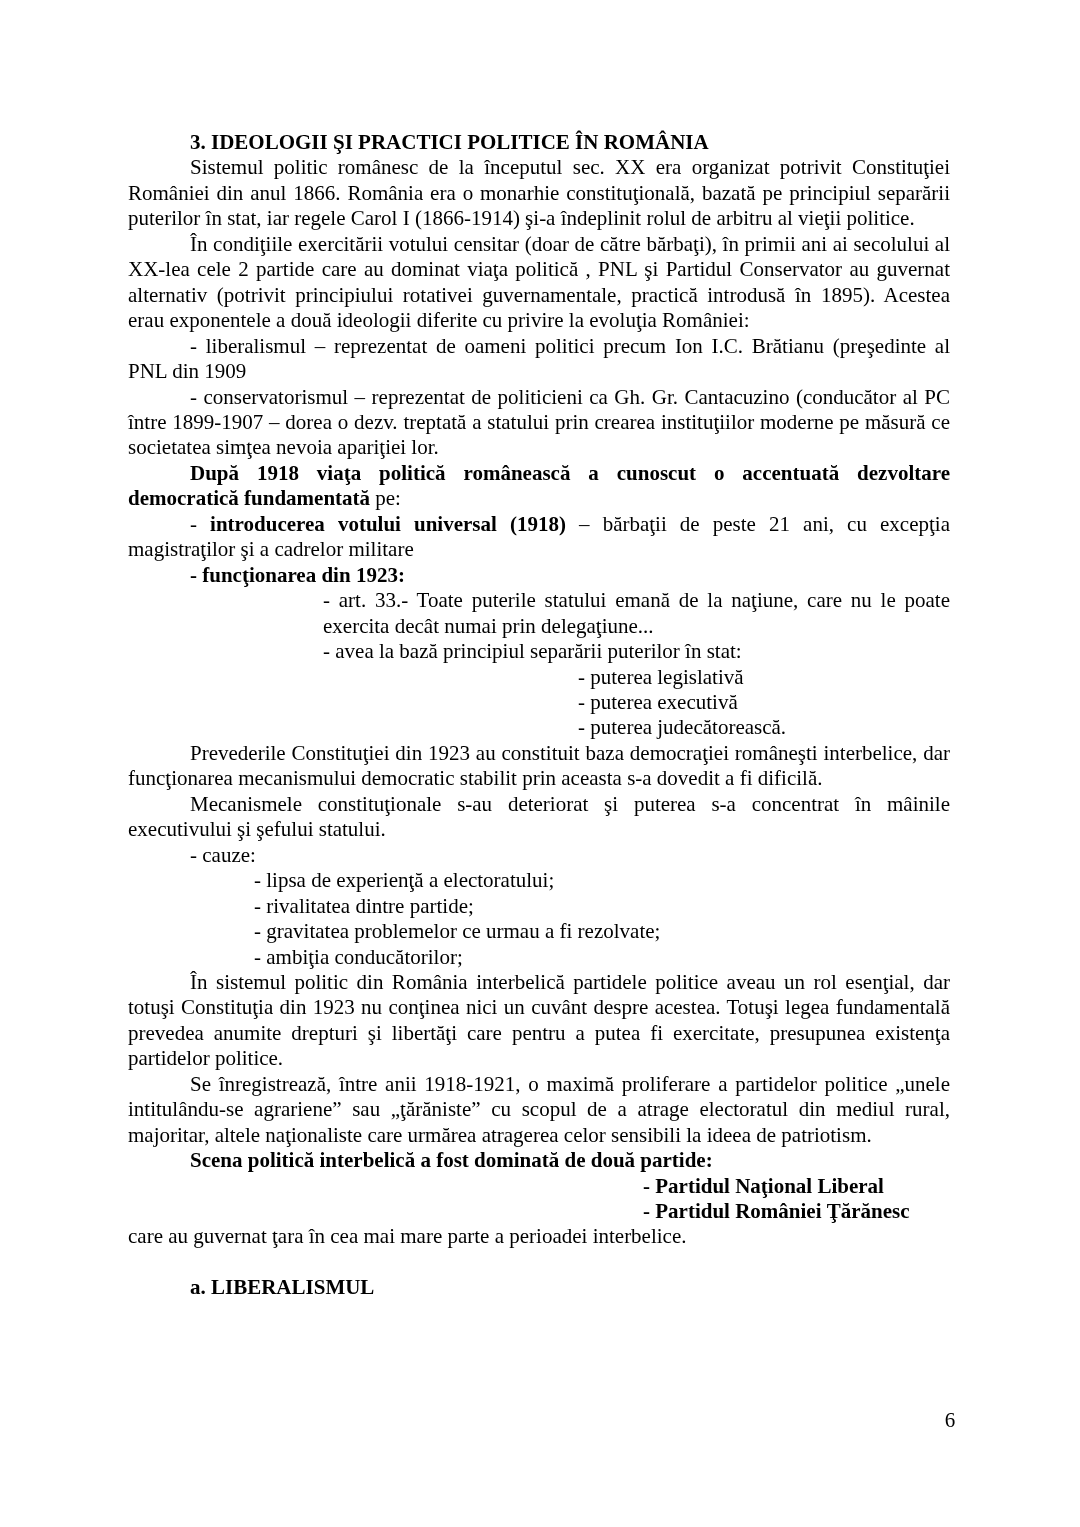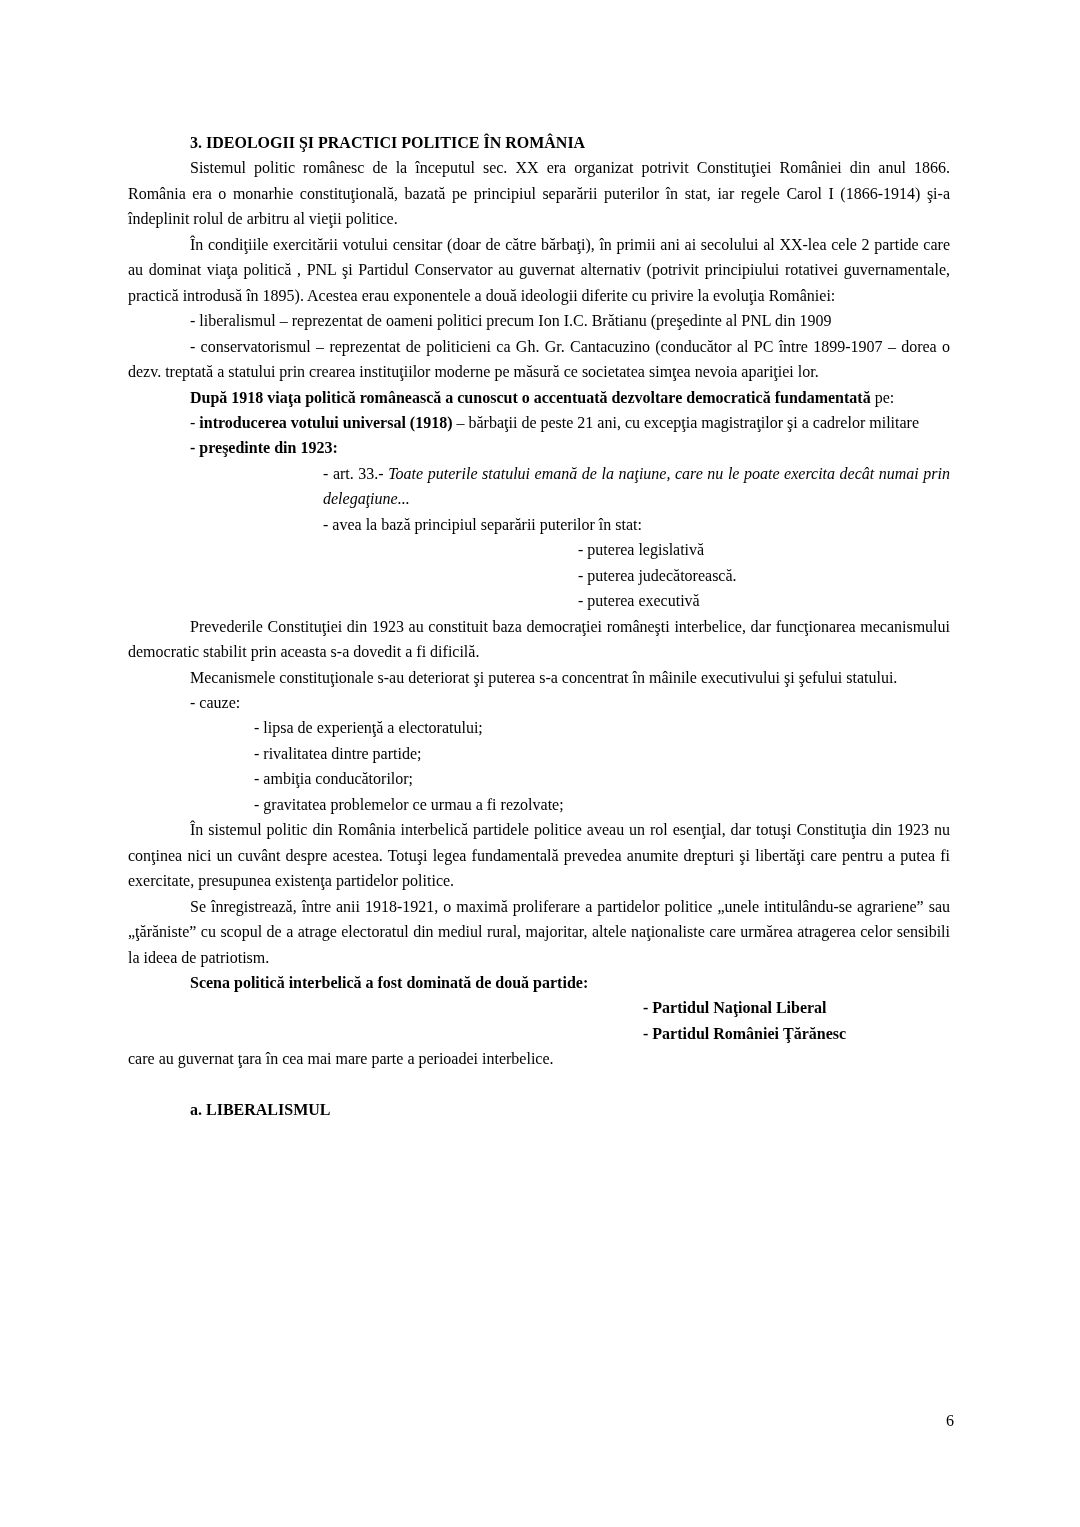--- a/index.html
+++ b/index.html
@@ -2,41 +2,41 @@
 <html><head>
 <meta charset="utf-8">
 <style>
   html,body{margin:0;padding:0;background:#ffffff;}
   .page{
     position:relative;
     width:1080px;
     height:1493px;
     background:#ffffff;
     font-family:"Liberation Serif","DejaVu Serif",serif;
-    font-size:16px;
+    font-size:21px;
     line-height:25.45px;
     color:#000000;
     overflow:hidden;
   }
   .content{
     position:absolute;
     left:128px;
     top:130px;
     width:822px;
     text-align:justify;
   }
   p{margin:0;padding:0;}
   .para{text-indent:62px;}
   .noind{text-indent:0;}
   .art{margin-left:195px;text-indent:0;}
   .power{margin-left:450px;text-indent:0;}
   .cause{margin-left:126px;text-indent:0;}
   .party{margin-left:515px;text-indent:0;font-family:Liberation Serif, serif;}
   .b{font-weight:bold;}
-  .i{font-style:italic;margin-top:12px;}
+  .i{margin-top:12px;}
   .spacer{height:25.45px;}
   .pagenum{
     position:absolute;
     left:930px;
     top:1408px;
     width:40px;
     text-align:center;
     text-indent:0;
   }
 </style>
@@ -53,40 +53,40 @@
     <p class="para"><span>În condiţiile exercitării votului censitar (doar de către bărbaţi), în primii ani ai secolului al XX-lea cele 2 partide care au dominat viaţa politică , PNL şi Partidul Conservator au guvernat alternativ (potrivit principiului rotativei guvernamentale, practică introdusă în 1895). Acestea erau exponentele a două ideologii  diferite cu privire la evoluţia României:</span></p>
 
     <p class="para"><span>- liberalismul – reprezentat de oameni politici precum Ion I.C. Brătianu (preşedinte al PNL din 1909</span></p>
 
     <p class="para"><span>- conservatorismul – reprezentat de politicieni ca Gh. Gr. Cantacuzino (conducător al PC între 1899-1907 – dorea o dezv. treptată a statului prin crearea instituţiilor moderne pe măsură ce societatea simţea nevoia apariţiei lor.</span></p>
 
     <p class="para"><span class="b">După 1918 viaţa politică românească a cunoscut o accentuată dezvoltare democratică fundamentată</span><span> pe:</span></p>
 
     <p class="para"><span>- </span><span class="b">introducerea votului universal (1918)</span><span> – bărbaţii de peste 21 ani, cu excepţia magistraţilor şi a cadrelor militare</span></p>
 
-    <p class="para"><span class="b">- preşedinte din 1923:</span></p>
+    <p class="para"><span class="b">- funcţionarea din 1923:</span></p>
 
     <p class="art"><span>- art. 33.- </span><span class="i">Toate puterile statului emană de la naţiune, care nu le poate exercita decât numai prin delegaţiune...</span></p>
 
     <p class="art"><span>- avea la bază principiul separării puterilor în stat:</span></p>
 
     <p class="power"><span>- puterea legislativă</span></p>
+    <p class="power"><span>- puterea executivă</span></p>
     <p class="power"><span>- puterea judecătorească.</span></p>
-    <p class="power"><span>- puterea executivă</span></p>
 
     <p class="para"><span>Prevederile Constituţiei din 1923 au constituit baza democraţiei româneşti interbelice, dar funcţionarea mecanismului democratic stabilit prin aceasta s-a dovedit a fi dificilă.</span></p>
 
     <p class="para"><span>Mecanismele constituţionale s-au deteriorat şi puterea s-a concentrat în mâinile executivului şi şefului statului.</span></p>
 
     <p class="para"><span>- cauze:</span></p>
 
     <p class="cause"><span>- lipsa de experienţă a electoratului;</span></p>
     <p class="cause"><span>- rivalitatea dintre partide;</span></p>
+    <p class="cause"><span>- gravitatea problemelor ce urmau a fi rezolvate;</span></p>
     <p class="cause"><span>- ambiţia conducătorilor;</span></p>
-    <p class="cause"><span>- gravitatea problemelor ce urmau a fi rezolvate;</span></p>
 
     <p class="para"><span>În sistemul politic din România interbelică partidele politice aveau un rol esenţial, dar totuşi Constituţia din 1923 nu conţinea nici un cuvânt despre acestea. Totuşi legea fundamentală prevedea anumite drepturi şi libertăţi care pentru a putea fi exercitate, presupunea existenţa partidelor politice.</span></p>
 
     <p class="para"><span>Se înregistrează, între anii 1918-1921, o maximă proliferare a partidelor politice „unele intitulându-se agrariene” sau „ţărăniste” cu scopul de a atrage electoratul din mediul rural, majoritar, altele naţionaliste care urmărea atragerea celor sensibili la ideea de patriotism.</span></p>
 
     <p class="para"><span class="b">Scena politică interbelică a fost dominată de două partide:</span></p>
 
     <p class="party"><span class="b">- Partidul Naţional Liberal</span></p>
     <p class="party"><span class="b">- Partidul României Ţărănesc</span></p>
 

